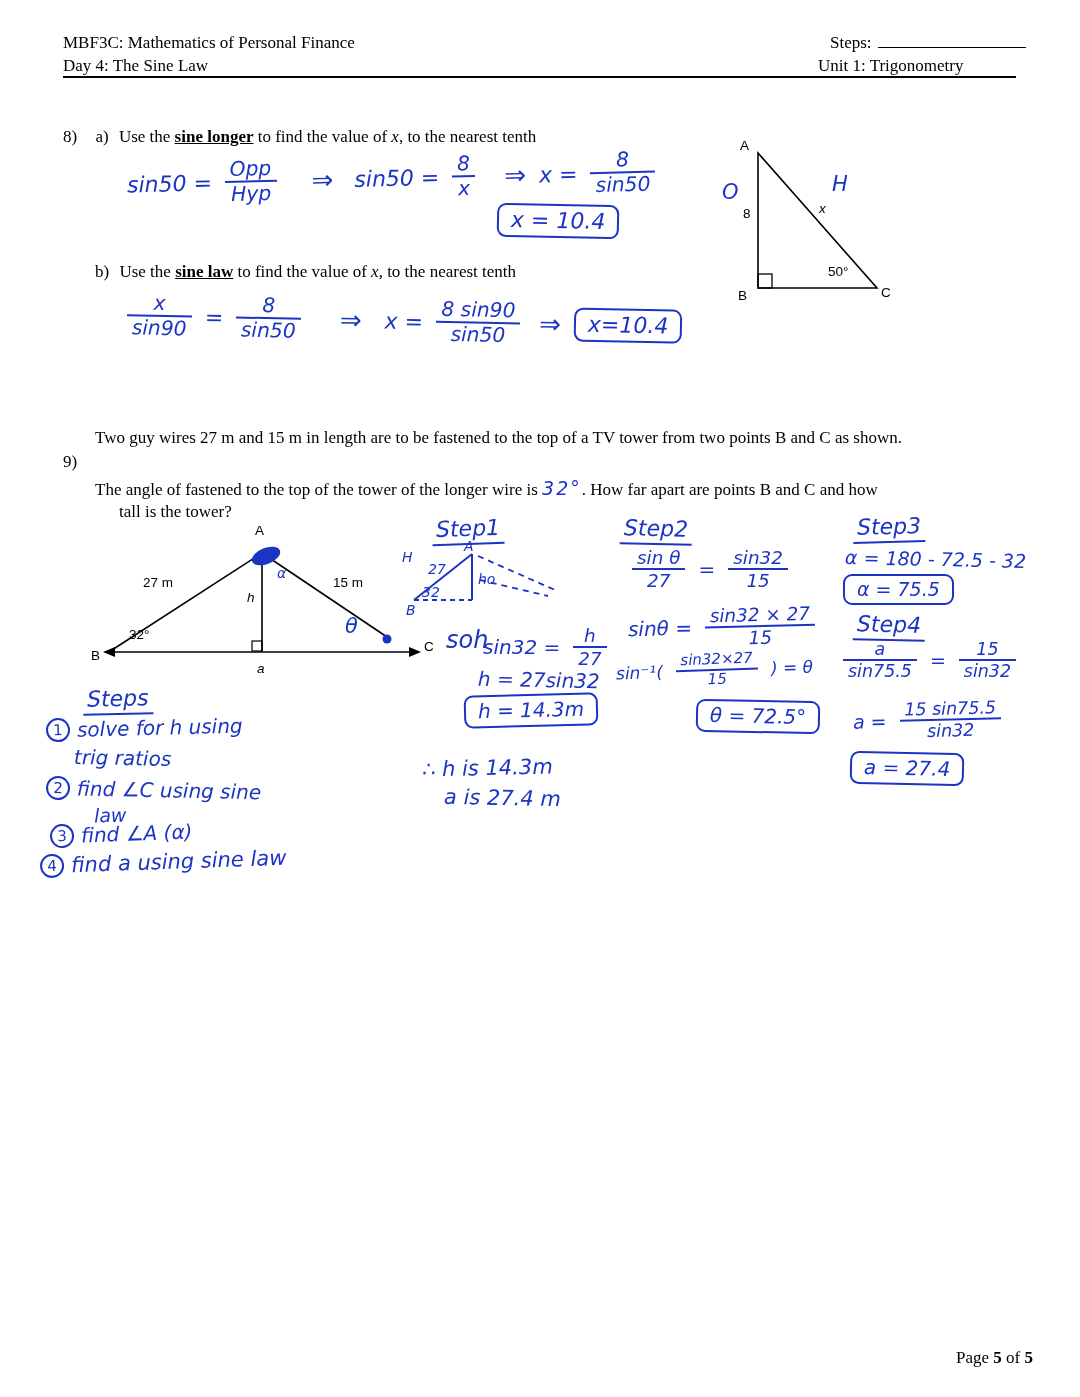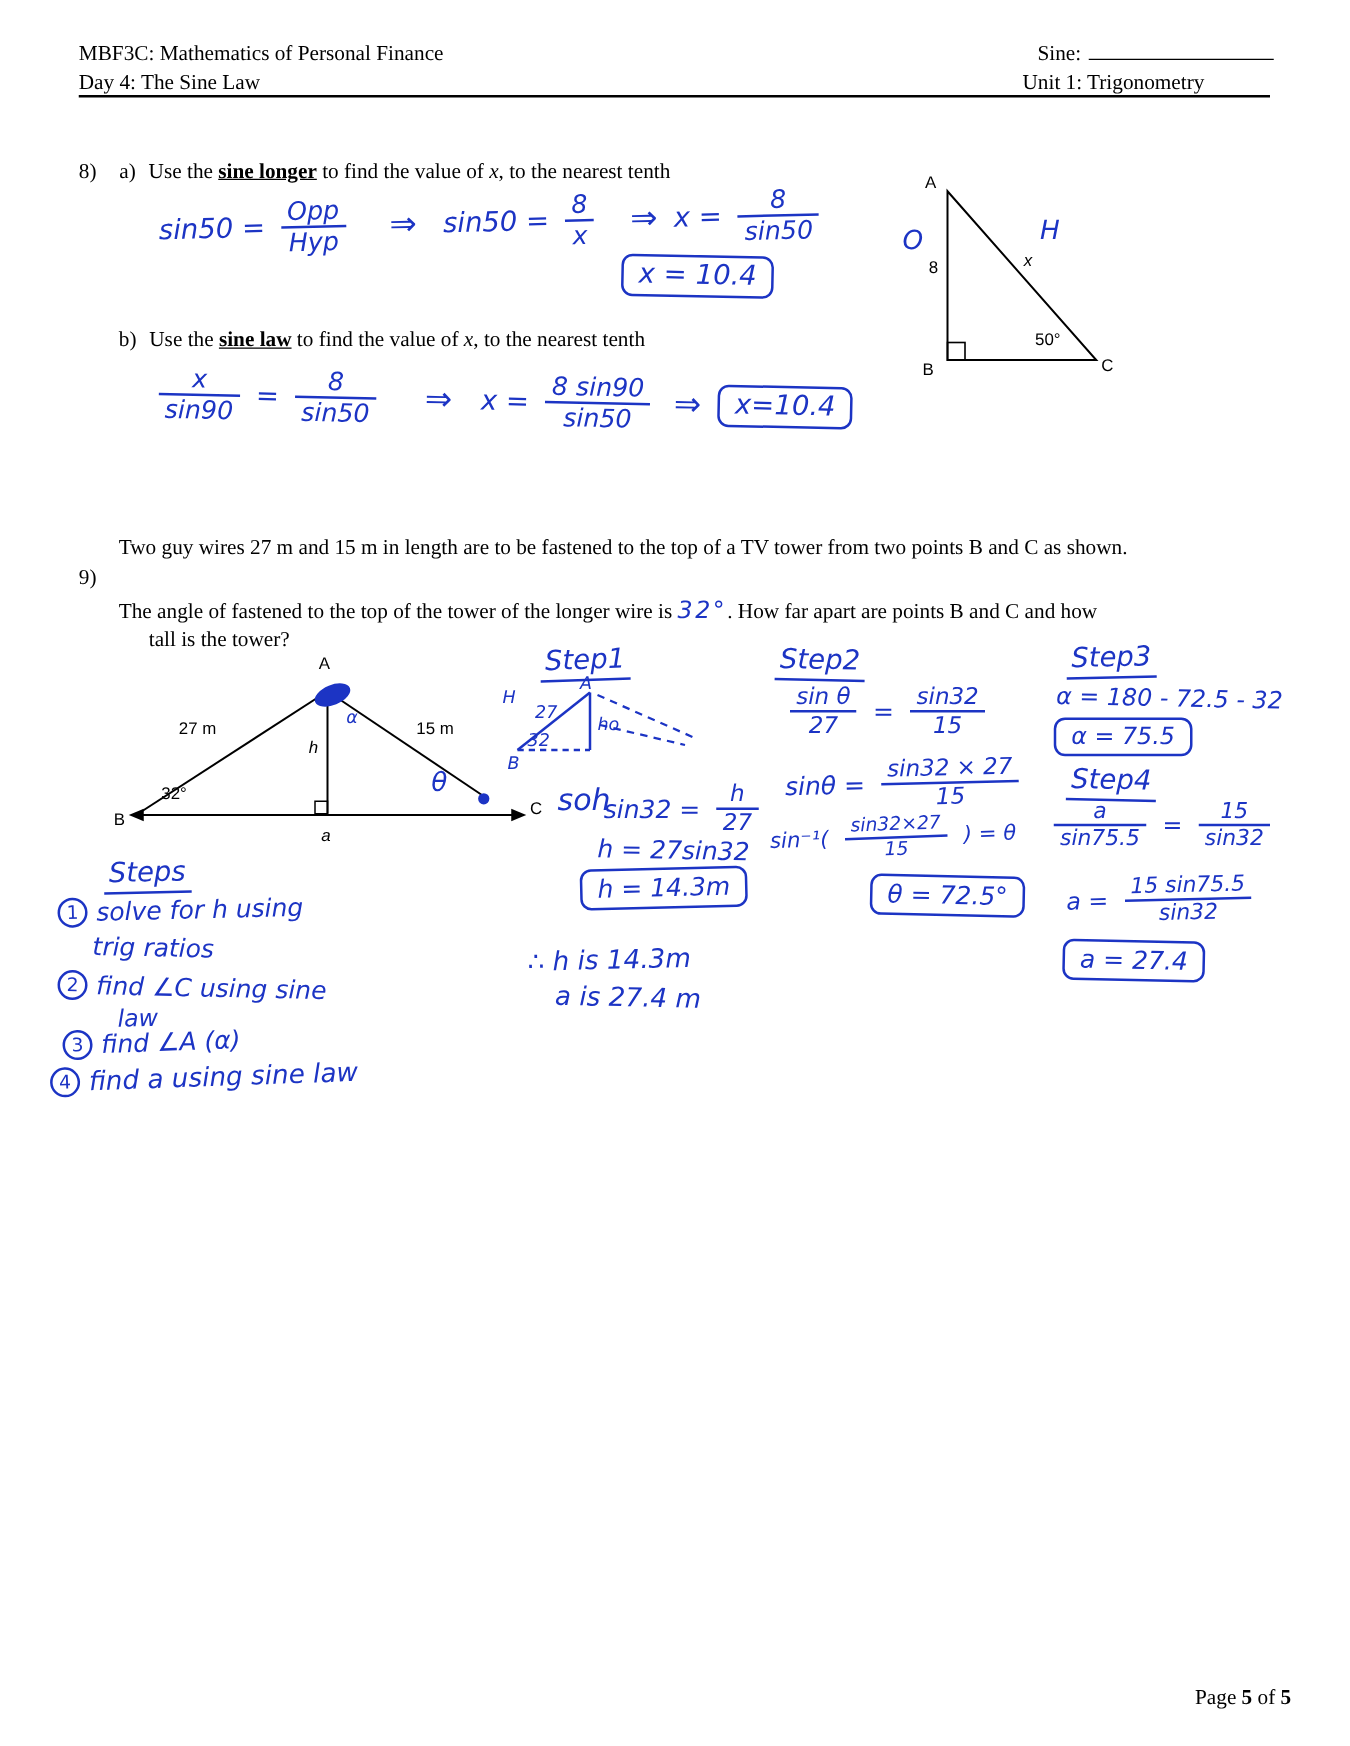--- a/index.html
+++ b/index.html
@@ -47,21 +47,21 @@
   .svgb-sm { font-family:"DejaVu Sans", sans-serif; font-style:italic; font-size:14px; fill:#1c34c4; }
 </style>
 </head>
 <body>
 
 <div class="abs" style="left:0;top:0;width:1080px;height:1397px;">
 
   <div class="abs hdr" style="left:63px;top:33px;">MBF3C: Mathematics of Personal Finance</div>
   <div class="abs hdr" style="left:63px;top:56px;">Day 4: The Sine Law</div>
   <div class="abs hdr" style="left:830px;top:33px;">
-    <span>Sine:</span><span class="date-line"></span>
+    <span>Steps:</span><span class="date-line"></span>
   </div>
   <div class="abs hdr" style="left:818px;top:56px;">Unit 1: Trigonometry</div>
   <div class="abs rule" style="left:63px;top:76px;width:953px;"></div>
 
   <div class="abs printed" style="left:63px;top:127px;">
     <span>8)</span>
     <span style="margin-left:14px;">a)</span>
     <span style="margin-left:6px;">Use the </span><span class="bu">sine longer</span><span> to find the value of </span><span class="it">x</span><span>, to the nearest tenth</span>
   </div>
 

